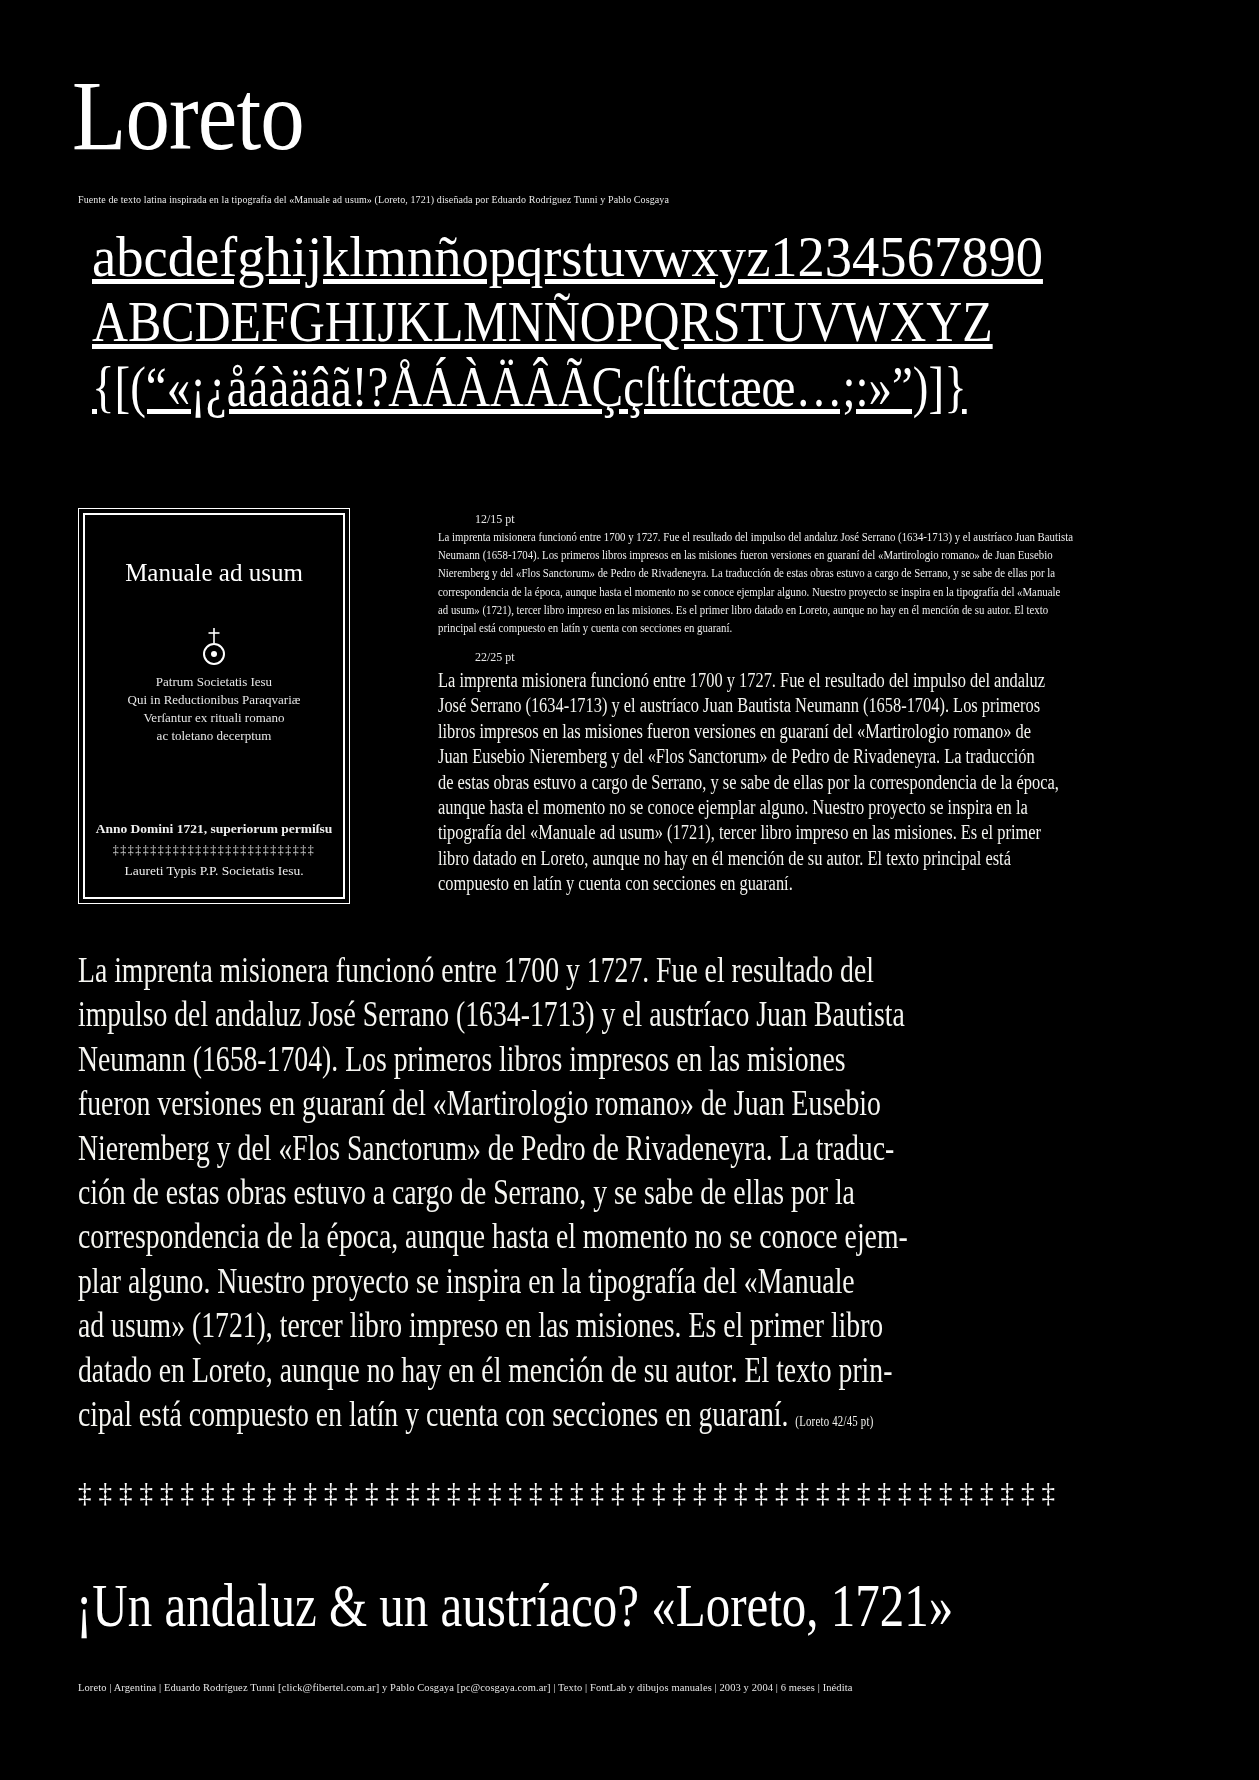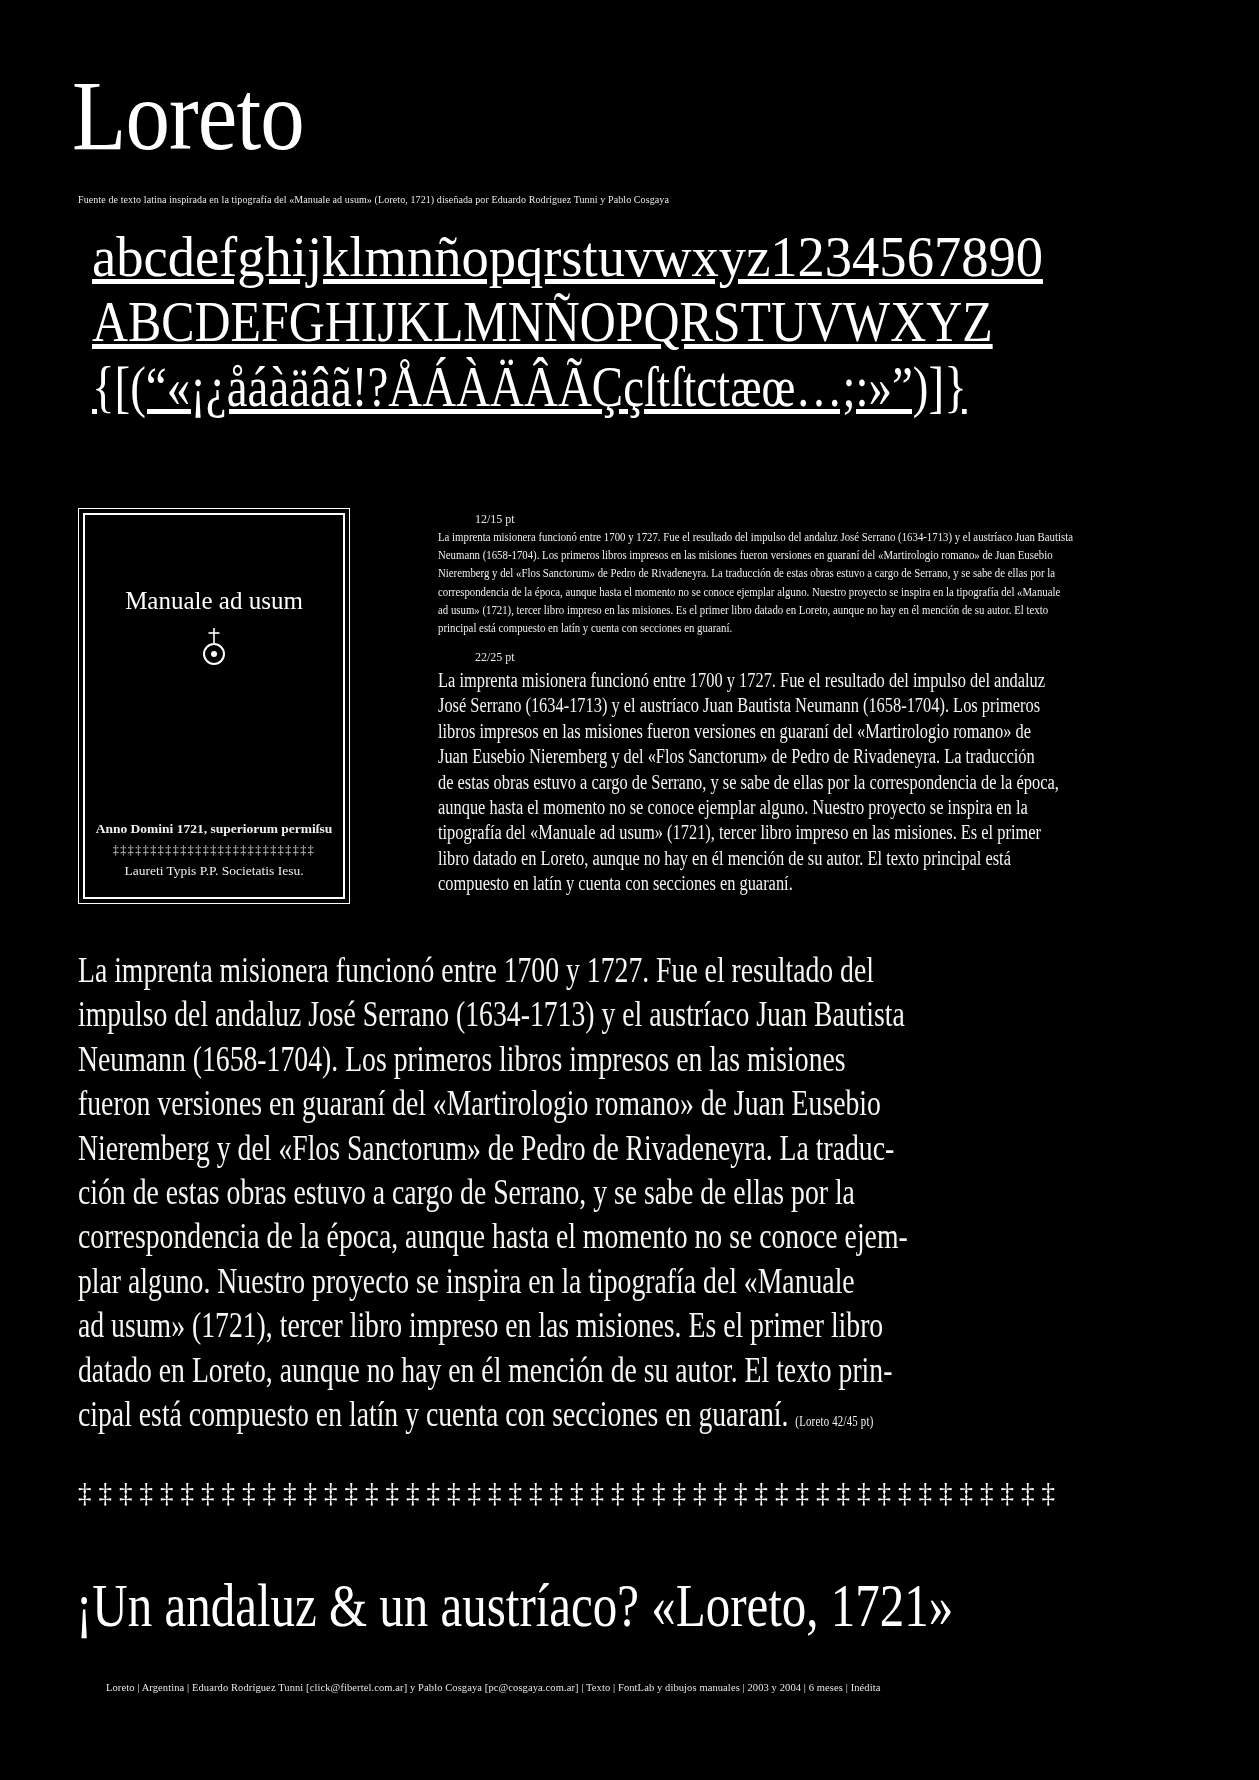--- a/index.html
+++ b/index.html
@@ -17,21 +17,21 @@
 
   .charset{left:92px;top:224px;text-decoration:underline;}
   .charset .line{font-size:58px;line-height:65px;transform-origin:0 50%;white-space:nowrap;}
   .cs1{transform:scaleX(.94);}
   .cs2{transform:scaleX(.86);}
   .cs3{transform:scaleX(.81);}
 
   .titlepage{left:78px;top:508px;width:270px;height:394px;border:1px solid #fff;}
   .titlepage .inner{position:absolute;left:4px;top:4px;right:4px;bottom:4px;
     border:2px solid #fff;text-align:center;}
-  .tp-title{position:absolute;left:0;right:0;top:44px;font-size:25px;margin-top:28px;}
+  .tp-title{position:absolute;left:0;right:0;top:44px;font-size:25px;}
   .tp-orb{position:absolute;left:0;right:0;top:112px;}
   .tp-lines{position:absolute;left:0;right:0;top:158px;font-size:13px;line-height:18px;color:#e6e6e6;}
   .tp-imprint{position:absolute;left:0;right:0;top:306px;font-size:13.5px;color:#eee;font-weight:bold;}
   .tp-ornaments{position:absolute;left:0;right:0;top:328px;font-size:12px;letter-spacing:1.5px;color:#ddd;}
   .tp-colophon{position:absolute;left:0;right:0;top:348px;font-size:13.5px;color:#eee;}
 
   .spec-label{left:438px;font-size:12px;color:#e8e8e8;margin-left:37px;}
   .spec1{left:438px;top:528px;}
   .spec1 .line{font-size:13.5px;line-height:18.2px;transform:scaleX(.8);transform-origin:0 0;white-space:nowrap;color:#eee;}
   .spec2{left:438px;top:668px;}
@@ -39,21 +39,21 @@
 
   .bigpara{left:78px;top:948px;}
   .bigpara .line{font-size:36px;line-height:44.4px;transform:scaleX(.77);transform-origin:0 0;white-space:nowrap;color:#f6f6f2;}
   .size-note{font-size:14px;letter-spacing:.3px;}
 
   .ornament-row{left:78px;top:1478px;font-size:27px;letter-spacing:7px;white-space:nowrap;color:#fff;}
 
   .display-line{left:76px;top:1568px;font-size:62px;line-height:1.2;
     transform:scaleX(.79);transform-origin:0 0;white-space:nowrap;}
 
-  .footer{left:78px;top:1682px;font-size:10.5px;color:#e6e6e6;letter-spacing:.1px;margin-left:28px;}
+  .footer{left:78px;top:1682px;font-size:10.5px;color:#e6e6e6;letter-spacing:.1px;}
 
   .orb-svg{display:inline-block;}
 </style>
 </head>
 <body>
 
 <div class="abs page-title nw">Loreto</div>
 <div class="abs page-subtitle nw">Fuente de texto latina inspirada en la tipografía del «Manuale ad usum» (Loreto, 1721) diseñada por Eduardo Rodríguez Tunni y Pablo Cosgaya</div>
 
 <div class="abs charset">
@@ -66,20 +66,26 @@
   <div class="inner">
     <div class="tp-title">Manuale ad usum</div>
     <div class="tp-orb">
       <svg class="orb-svg" width="26" height="40" viewBox="0 0 26 40">
         <line x1="13" y1="1" x2="13" y2="16" stroke="#fff" stroke-width="1.6"></line>
         <line x1="7.5" y1="6" x2="18.5" y2="6" stroke="#fff" stroke-width="1.6"></line>
         <circle cx="13" cy="27" r="10" fill="none" stroke="#fff" stroke-width="2"></circle>
         <circle cx="13" cy="27" r="3" fill="#fff"></circle>
       </svg>
     </div>
+    <div class="tp-lines">
+        <div class="tp-line">Patrum Societatis Iesu</div>
+        <div class="tp-line">Qui in Reductionibus Paraqvariæ</div>
+        <div class="tp-line">Verſantur ex rituali romano</div>
+        <div class="tp-line">ac toletano decerptum</div>
+      </div>
     <div class="tp-imprint">Anno Domini 1721, superiorum permiſsu</div>
     <div class="tp-ornaments">‡‡‡‡‡‡‡‡‡‡‡‡‡‡‡‡‡‡‡‡‡‡‡‡‡‡‡</div>
     <div class="tp-colophon">Laureti Typis P.P. Societatis Iesu.</div>
   </div>
 </div>
 
 <div class="abs spec-label nw" style="top:512px;">12/15 pt</div>
 <div class="abs spec1">
     <div class="line">La imprenta misionera funcionó entre 1700 y 1727. Fue el resultado del impulso del andaluz José Serrano (1634-1713) y el austríaco Juan Bautista</div>
     <div class="line">Neumann (1658-1704). Los primeros libros impresos en las misiones fueron versiones en guaraní del «Martirologio romano» de Juan Eusebio</div>

